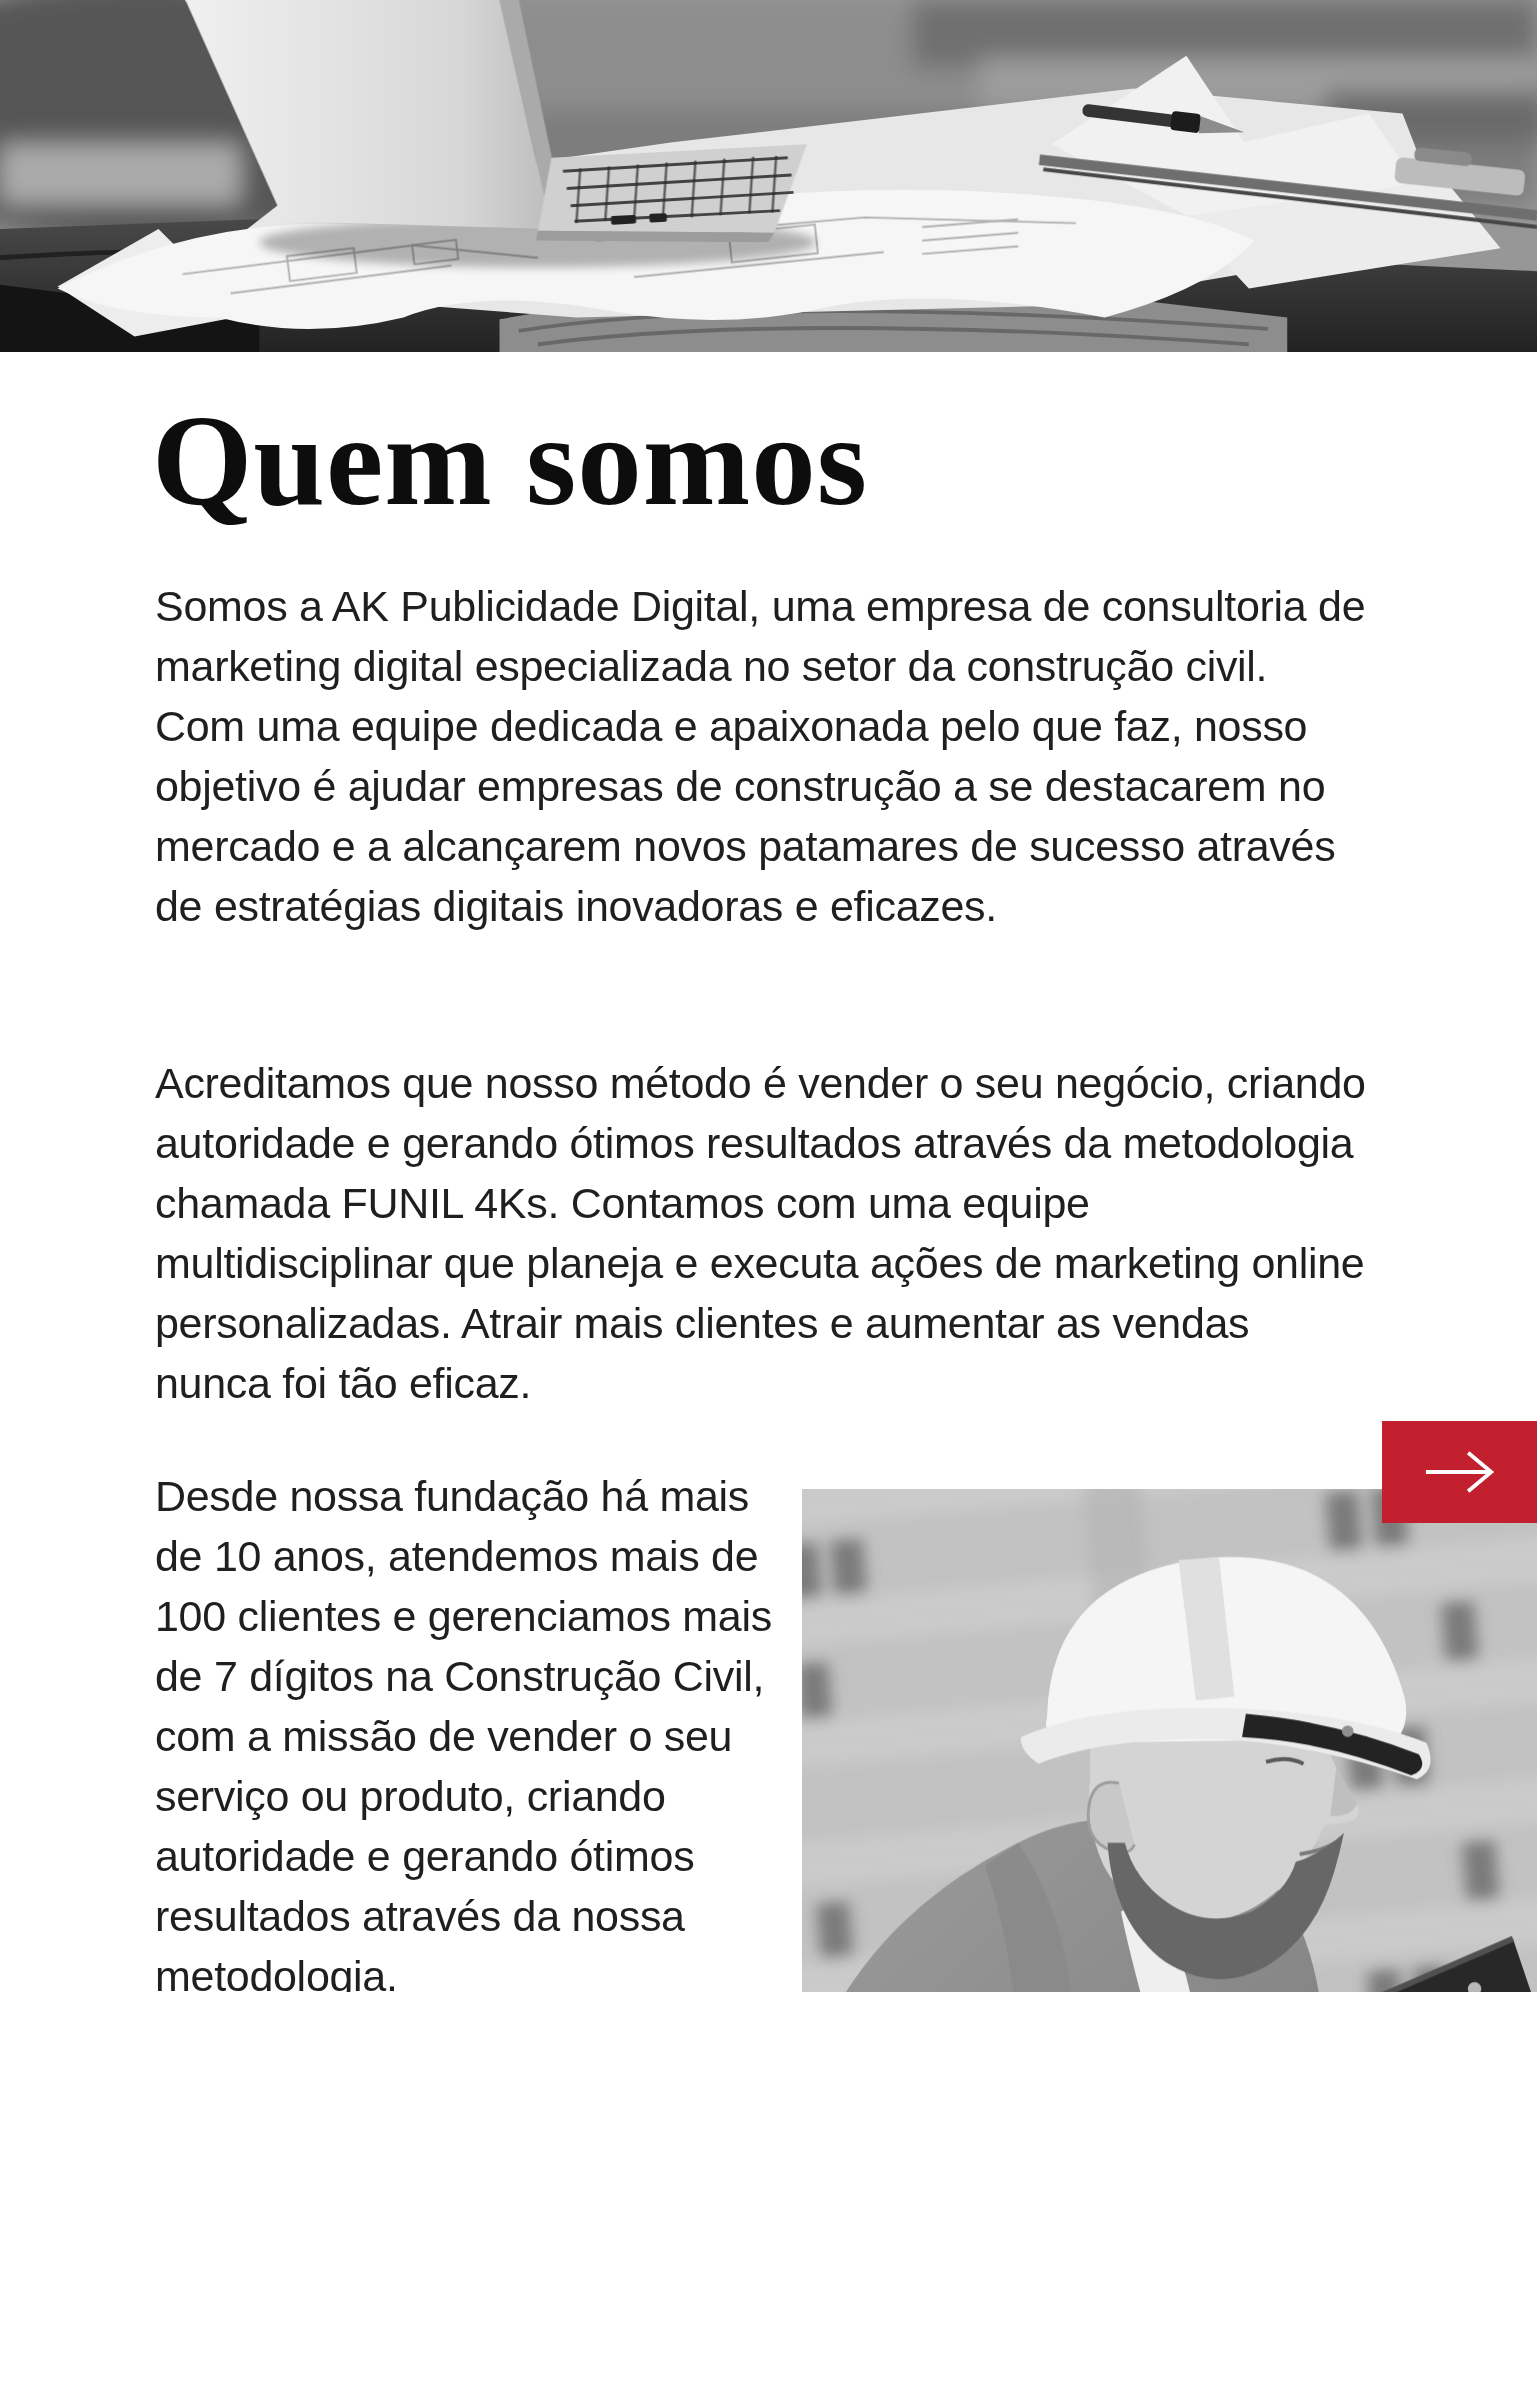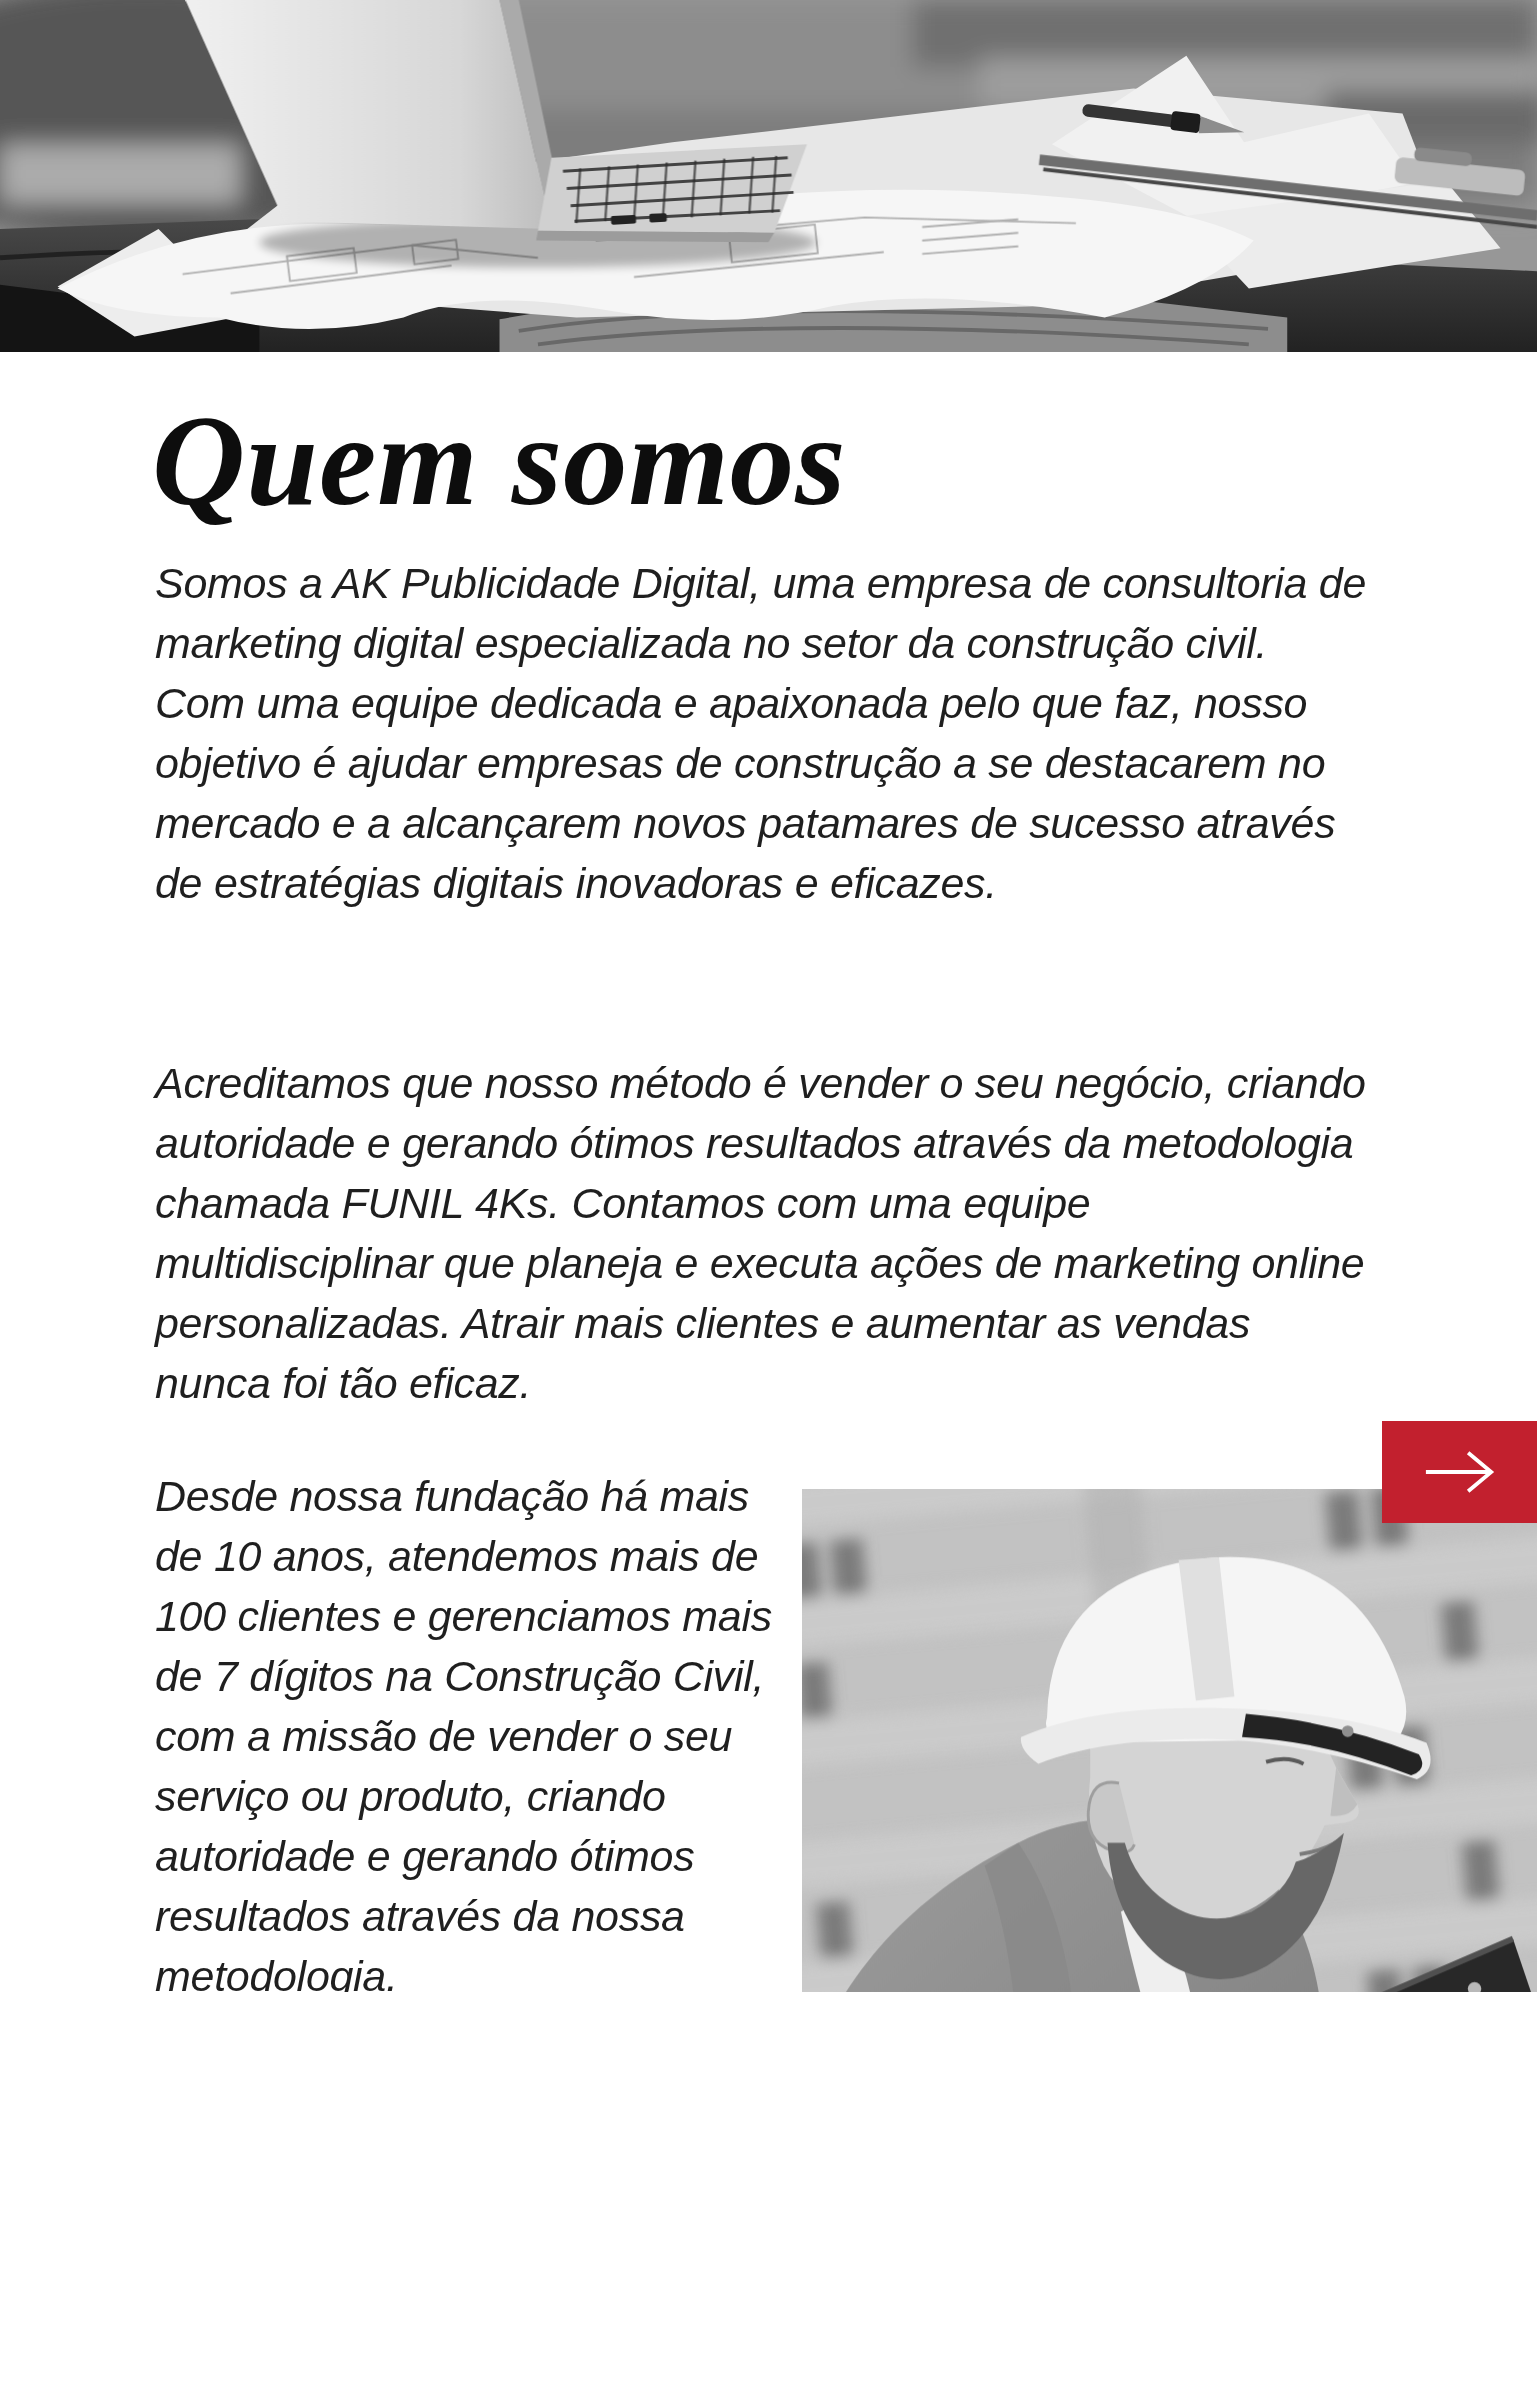--- a/index.html
+++ b/index.html
@@ -1,33 +1,33 @@
 <!DOCTYPE html>
 <html><head>
 <meta charset="utf-8">
 <style>
   html,body { margin:0; padding:0; background:#ffffff; }
   .page {
     position:relative; width:1537px; height:1992px; overflow:hidden;
-    background:#ffffff; font-family:"Liberation Sans","DejaVu Sans",sans-serif;font-style:italic;
+    background:#ffffff; font-family:"Liberation Sans","DejaVu Sans",sans-serif;
   }
   .hero { position:absolute; left:0; top:0; width:1537px; height:352px; overflow:hidden; }
   .hero svg { display:block; width:100%; height:100%; }
 
   .page-title {
     position:absolute; left:152px; top:384px; margin:0;
     font-family:"Liberation Serif","DejaVu Serif",serif;
     font-weight:700; font-size:129px; line-height:1.2; letter-spacing:1px;
     color:#0d0d0d; white-space:nowrap;
   }
   .para {
     position:absolute; left:155px; margin:0;
     color:#1f1f1f; font-size:43px; line-height:60px; letter-spacing:-0.3px;
   }
-  .para-1 { top:553px;  width:1212px; }
+  .para-1 { top:576px;  width:1212px; }
   .para-2 { top:1053px; width:1212px; }
   .para-3 { top:1466px; width:617px; }
 
   .side-photo {
     position:absolute; left:802px; top:1489px; width:735px; height:913px; overflow:hidden;
   }
   .side-photo svg { display:block; width:100%; height:100%; }
 
   .cta-button {
     position:absolute; left:1382px; top:1421px; width:155px; height:102px;

